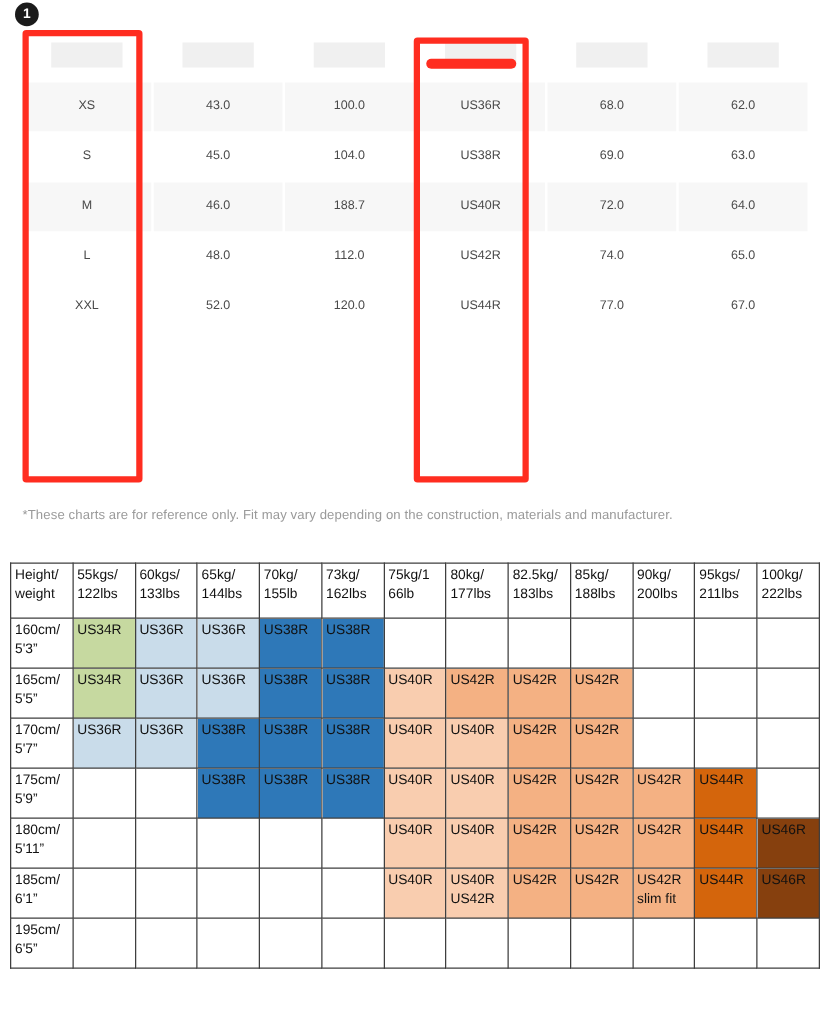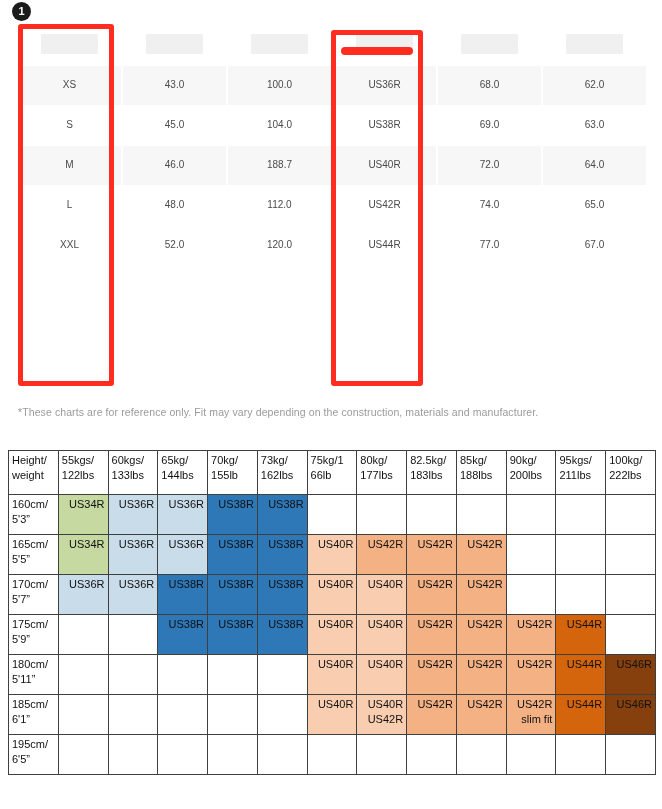--- a/index.html
+++ b/index.html
@@ -128,21 +128,21 @@
   table.matrix th { height: 44px; }
   table.matrix td.rowhead, table.matrix th.corner { background: #ffffff; }
   .c-green  { background: #c6d9a0; }
   .c-lblue  { background: #c9dcea; }
   .c-blue   { background: #2e78b8; }
   .c-peach  { background: #f9cdaf; }
   .c-orange { background: #f4b183; }
   .c-dark   { background: #d4650c; }
   .c-brown  { background: #86400e; }
   .c-empty  { background: #ffffff; }
-  .cell-sub { display: block; text-align: right; }
+  .cell-sub { display: block; }
 </style>
 </head>
 <body>
 
 <div id="step-badge">1</div>
 
 <div id="size-chart-wrap">
   <table class="size-chart">
     <tbody id="size-chart-body">
         <tr class="ghost">

